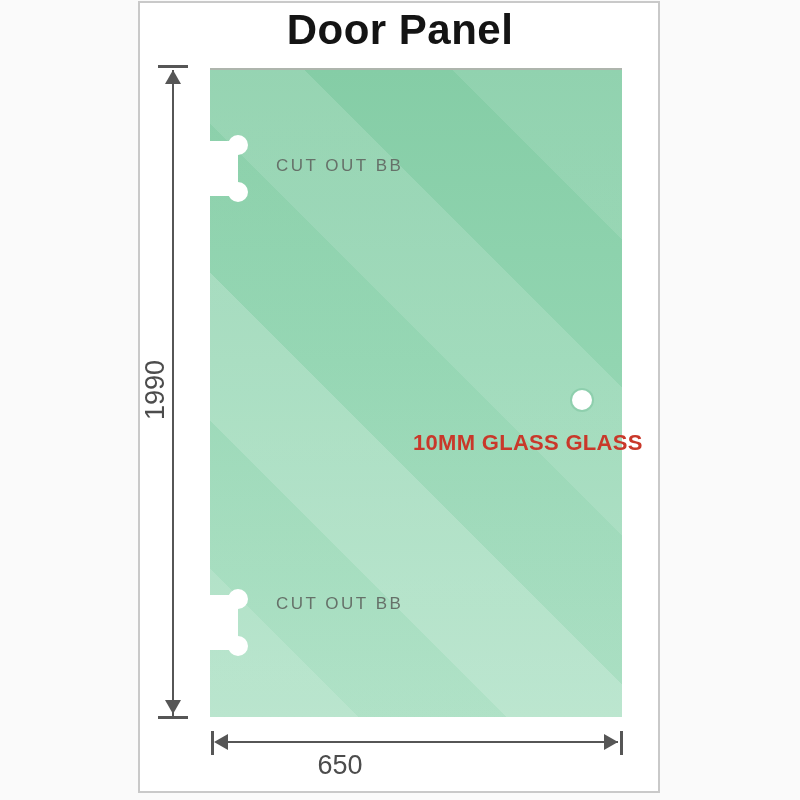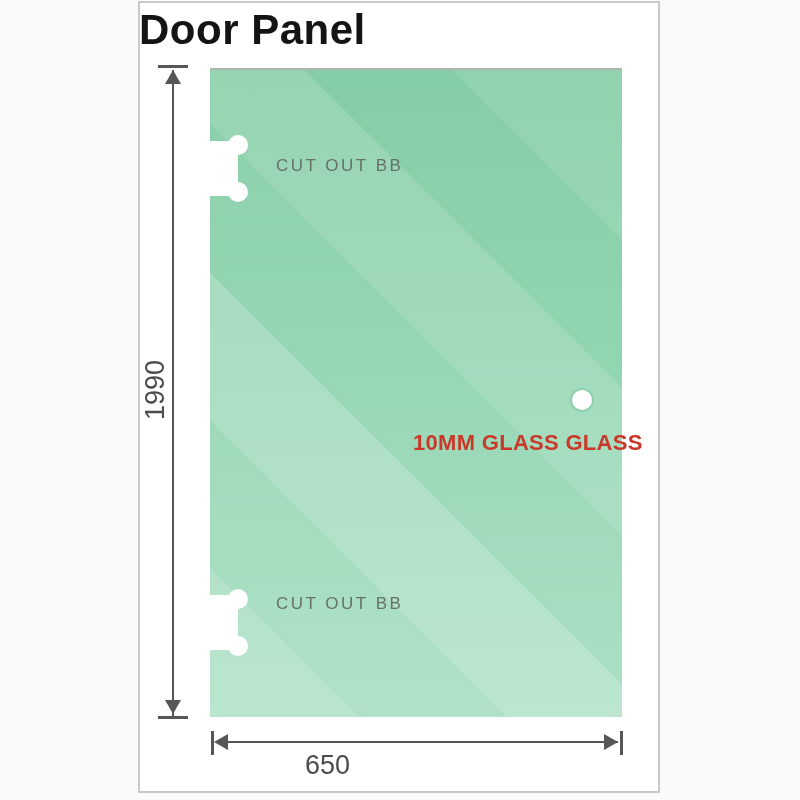--- a/index.html
+++ b/index.html
@@ -15,21 +15,21 @@
   .frame {
     position: absolute; left: 138px; top: 1px;
     width: 522px; height: 792px;
     border: 2px solid #c9c9c9;
     background: #ffffff;
     box-sizing: border-box;
   }
 
   .title {
     position: absolute; left: 139px; top: 6px; width: 522px;
-    margin: 0; text-align: left;
+    margin: 0; text-align: center;
     font-size: 42px; font-weight: 700; color: #141414;
     letter-spacing: 0.5px;
   }
 
   
   .panel {
     position: absolute; left: 210px; top: 68px;
     width: 412px; height: 649px;
     border-top: 2px solid #aeb5ad;
     box-sizing: border-box;
@@ -113,21 +113,21 @@
     border-top: 8px solid transparent; border-bottom: 8px solid transparent;
     border-left: 14px solid #565656;
   }
 
   .dim-label { position: absolute; color: #4c4c4c; font-size: 27px; }
   .dim-label.height {
     left: 115px; top: 375px; width: 80px; height: 30px;
     text-align: center; transform: rotate(-90deg);
   }
   .dim-label.width {
-    left: 305px; top: 750px; width: 70px; 
+    left: 305px; top: 750px; width: 70px; text-align: center;
   }
 </style>
 </head>
 <body>
 
 <div class="stage">
 
   <div class="frame"></div>
 
   <h1 class="title">Door Panel</h1>

